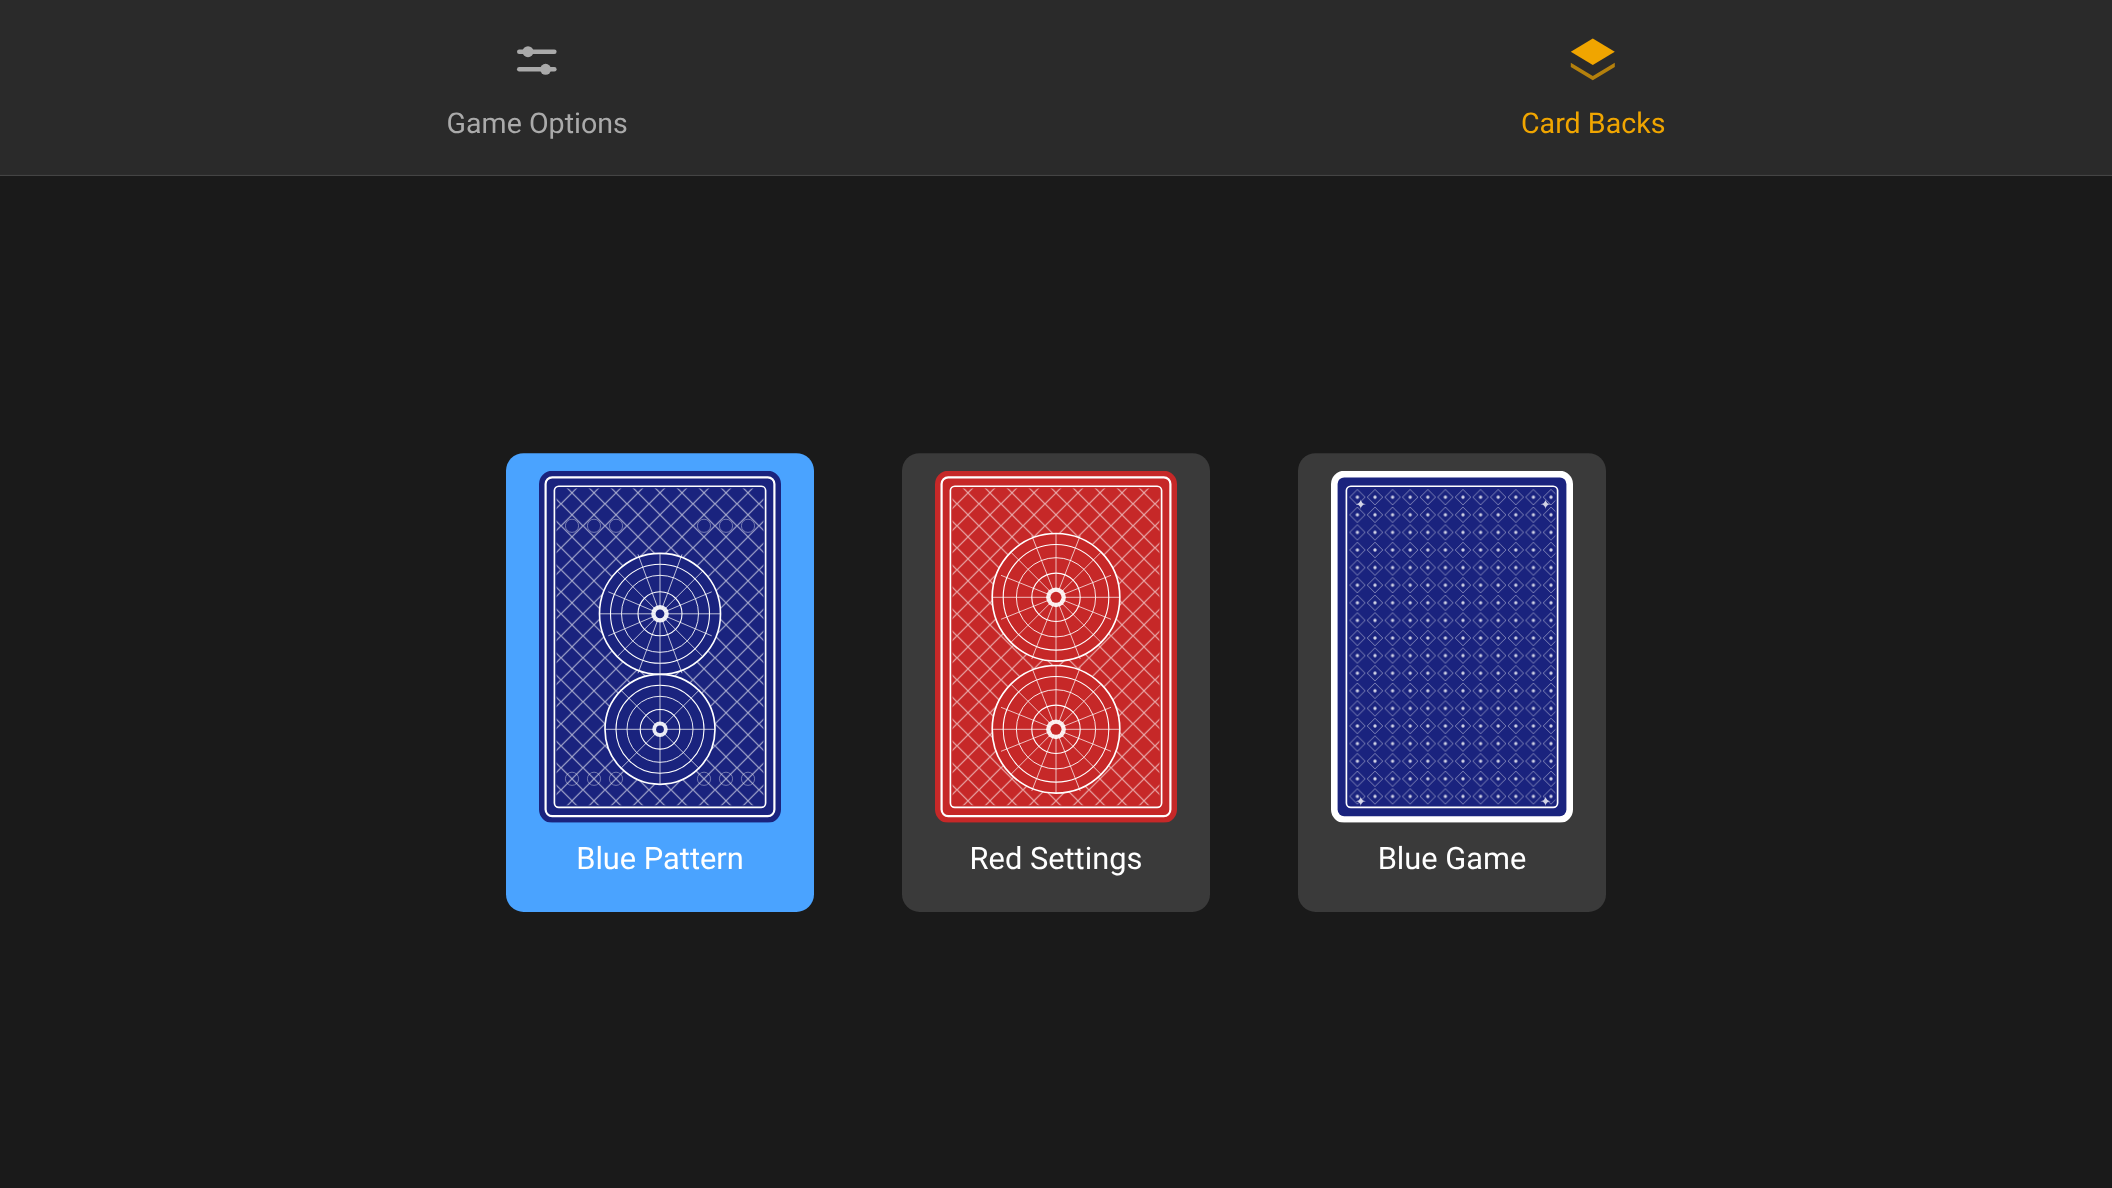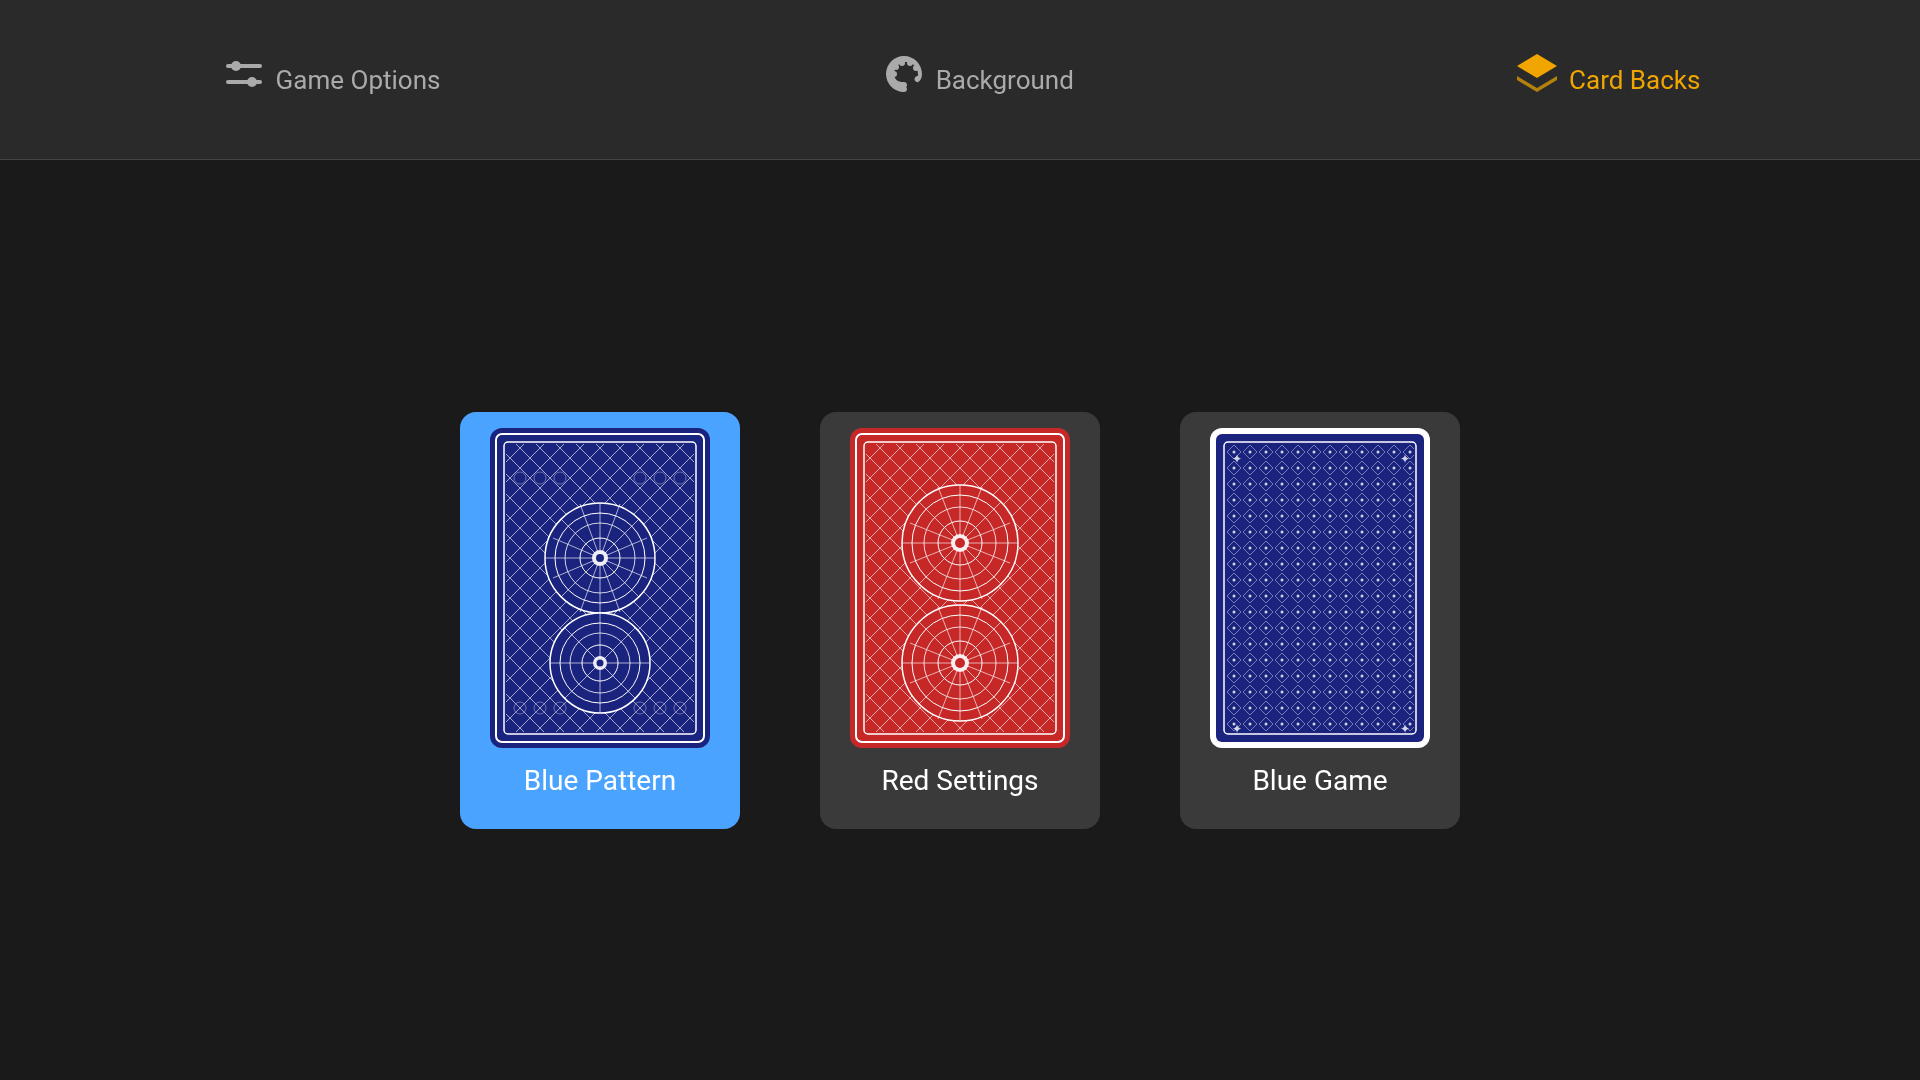--- a/index.html
+++ b/index.html
@@ -46,21 +46,21 @@
       right: 0;
       height: 160px;
       background: #2a2a2a;
       display: flex;
       align-items: center;
       justify-content: space-around;
       border-bottom: 1px solid #444;
     }
     .nav-item {
       display: flex;
-      flex-direction: row;
+      flex-direction: column;
       align-items: center;
       gap: 8px;
       cursor: pointer;
       padding: 10px 40px;
       color: #aaa;
     }
     .nav-item.active {
       color: #f0a500;
       justify-content: space-between;
     }
@@ -161,33 +161,20 @@
         <rect x="6" y="14" width="36" height="4" rx="2"></rect>
         <rect x="6" y="30" width="36" height="4" rx="2"></rect>
         <circle cx="16" cy="16" r="5" fill="#aaa"></circle>
         <circle cx="32" cy="32" r="5" fill="#aaa"></circle>
       </svg>
     </div>
     <span class="nav-label">Game Options</span>
   </div>
 
 
-  <div class="nav-item">
-    <div class="nav-icon">
-      <svg width="48" height="48" viewBox="0 0 48 48" fill="#aaa">
-        <path d="M24 6C14.1 6 6 14.1 6 24s8.1 18 18 18c1.7 0 3-1.3 3-3 0-.8-.3-1.5-.8-2 .5-.6.8-1.3.8-2.1 0-1.7-1.3-3-3-3H22c-4.4 0-8-3.6-8-8 0-6.6 5.4-12 12-12s12 5.4 12 12c0 .7 0 1.3-.1 2-1 0-2 .5-2.7 1.4-.9 1.1-.9 2.7 0 3.7.7.8 1.7 1.2 2.7 1.2.1 0 .2 0 .3-.1C40.5 30.9 42 27.6 42 24c0-9.9-8.1-18-18-18z"></path>
-        <circle cx="14" cy="24" r="3"></circle>
-        <circle cx="16" cy="17" r="3"></circle>
-        <circle cx="22" cy="13" r="3"></circle>
-        <circle cx="30" cy="13" r="3"></circle>
-        <circle cx="36" cy="18" r="3"></circle>
-      </svg>
-    </div>
-    <span class="nav-label">Background</span>
-  </div>
 
   <div class="nav-item active">
     <div class="nav-icon">
       <svg width="48" height="48" viewBox="0 0 48 48" fill="#f0a500">
         <polygon points="24,4 44,16 24,28 4,16"></polygon>
         <polygon points="4,26 24,38 44,26 44,30 24,42 4,30" opacity="0.7"></polygon>
       </svg>
     </div>
     <span class="nav-label" style="color:#f0a500">Card Backs</span>
   </div>

